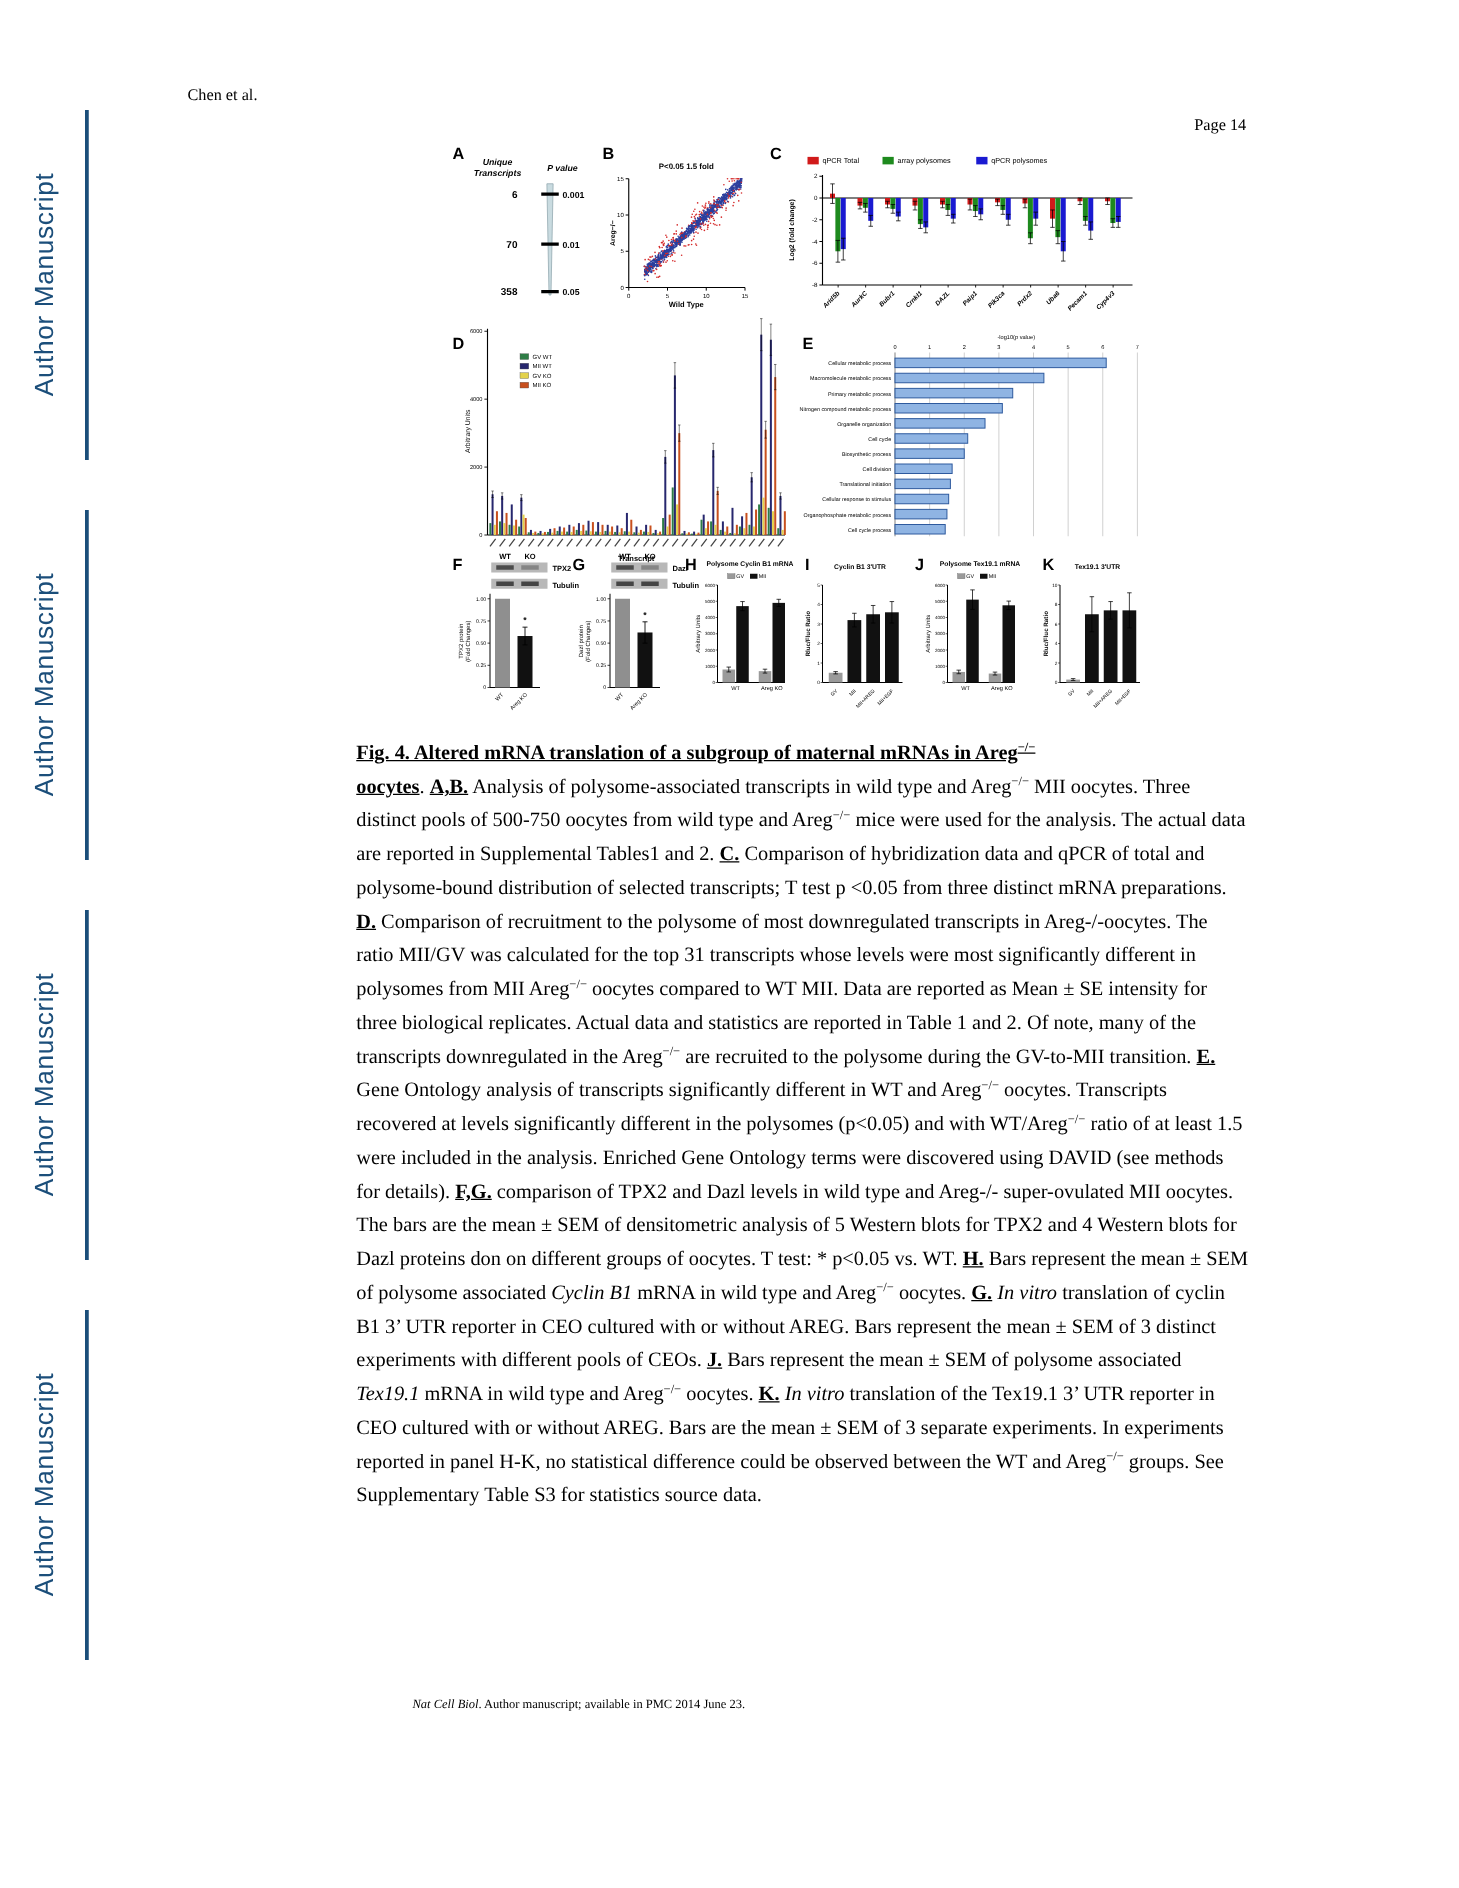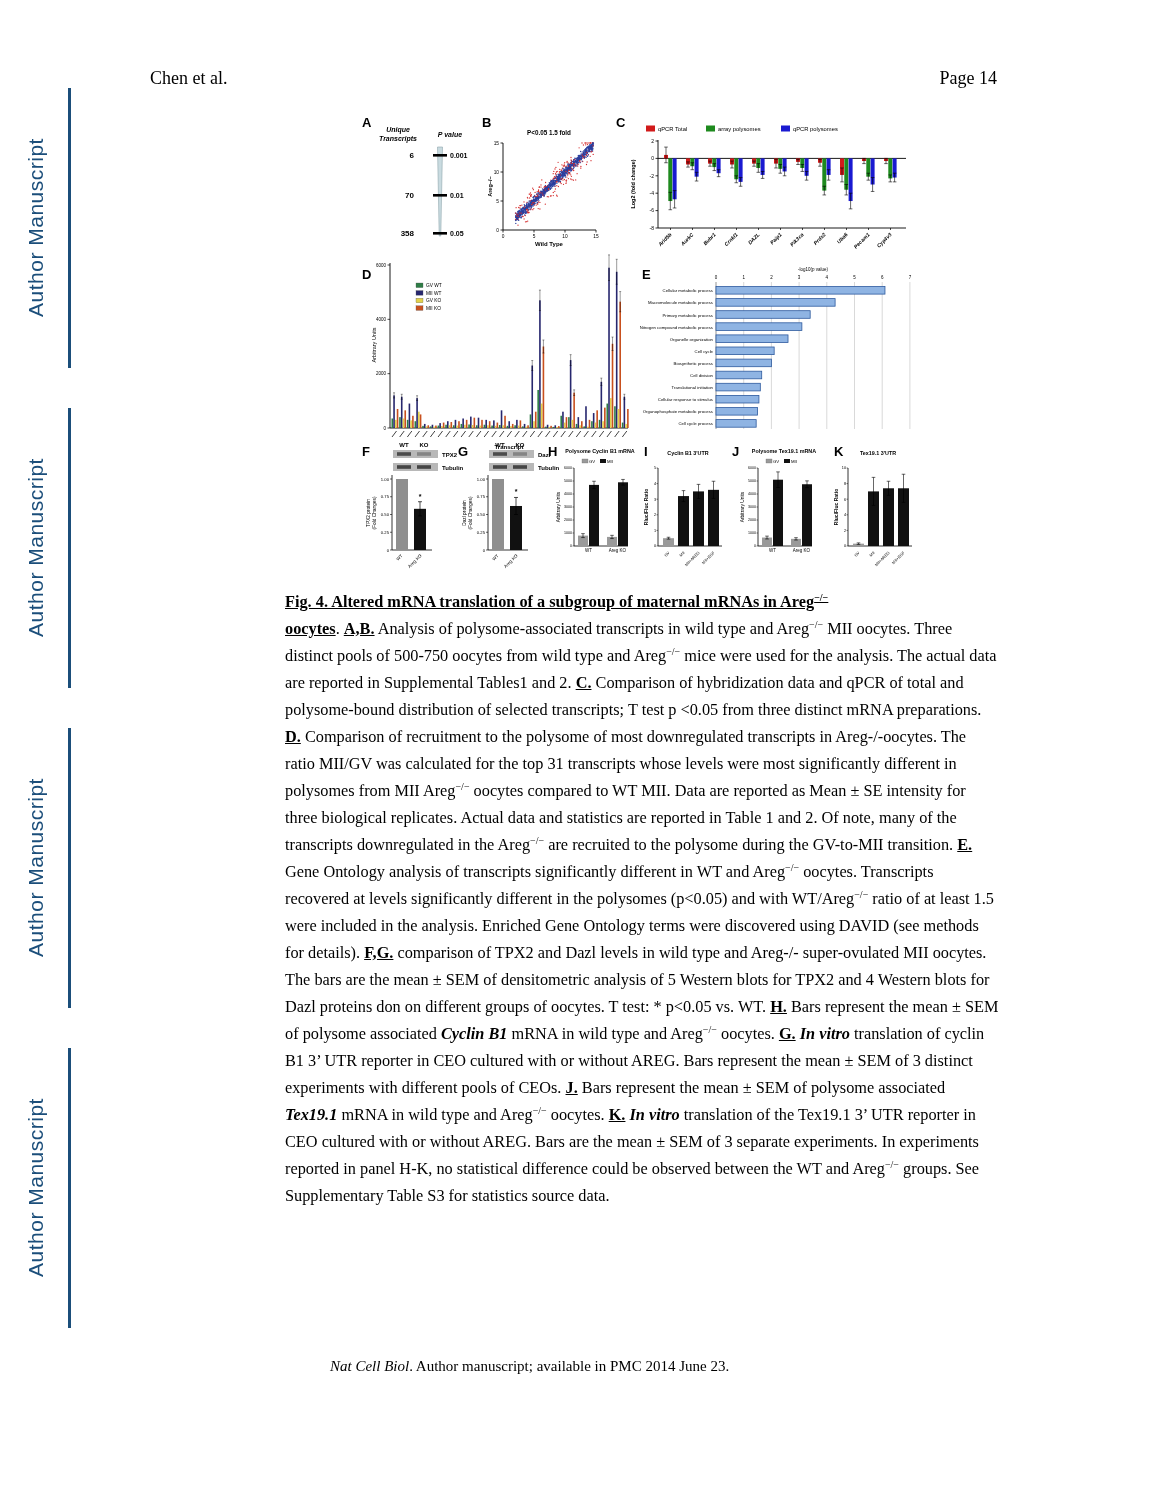--- a/index.html
+++ b/index.html
@@ -4,31 +4,31 @@
 <style>
   html,body{margin:0;padding:0;background:#fff;}
   #page{position:relative;width:1167px;height:1510px;background:#ffffff;overflow:hidden;
         font-family:"Liberation Serif",serif;color:#000;}
   .sidebar-block{position:absolute;left:30px;width:42px;height:280px;}
   .sidebar-line{position:absolute;left:38px;top:0;width:3px;height:280px;background:#1b4e7a;}
   .sidebar-text{position:absolute;left:-14px;top:0;height:280px;width:40px;
     display:flex;align-items:center;justify-content:center;
     writing-mode:vertical-rl;transform:rotate(180deg);
     font-family:"Liberation Sans",sans-serif;font-size:21px;color:#1b4e7a;letter-spacing:.5px;white-space:nowrap;}
-  .hdr{position:absolute;top:68px;font-size:18px;}
+  .hdr{position:absolute;top:68px;font-size:13px;}
   #hdr-author{left:150px;}
-  #hdr-page{right:170px;}
+  #hdr-page{right:170px;margin-top:24px;}
   #fig{position:absolute;left:358px;top:113px;}
   #fig text{font-family:"Liberation Sans","DejaVu Sans",sans-serif;}
   #caption{position:absolute;left:285px;top:588px;width:714px;
     font-size:16.3px;line-height:27px;text-align:left;}
   #caption .b{font-weight:bold;text-decoration:underline;}
-  #caption .i{font-style:italic;font-weight:bold;}
+  #caption .i{font-style:italic;}
   #caption .sup{font-size:10px;vertical-align:6px;line-height:0;}
-  #footer{position:absolute;left:330px;top:1358px;font-size:15px;}
+  #footer{position:absolute;left:330px;top:1358px;font-size:10px;}
 </style>
 </head>
 <body>
 
 <div id="page">
 
   <div class="sidebar-block" style="top:88px">
     <div class="sidebar-line"></div>
     <div class="sidebar-text">Author Manuscript</div>
   </div>

